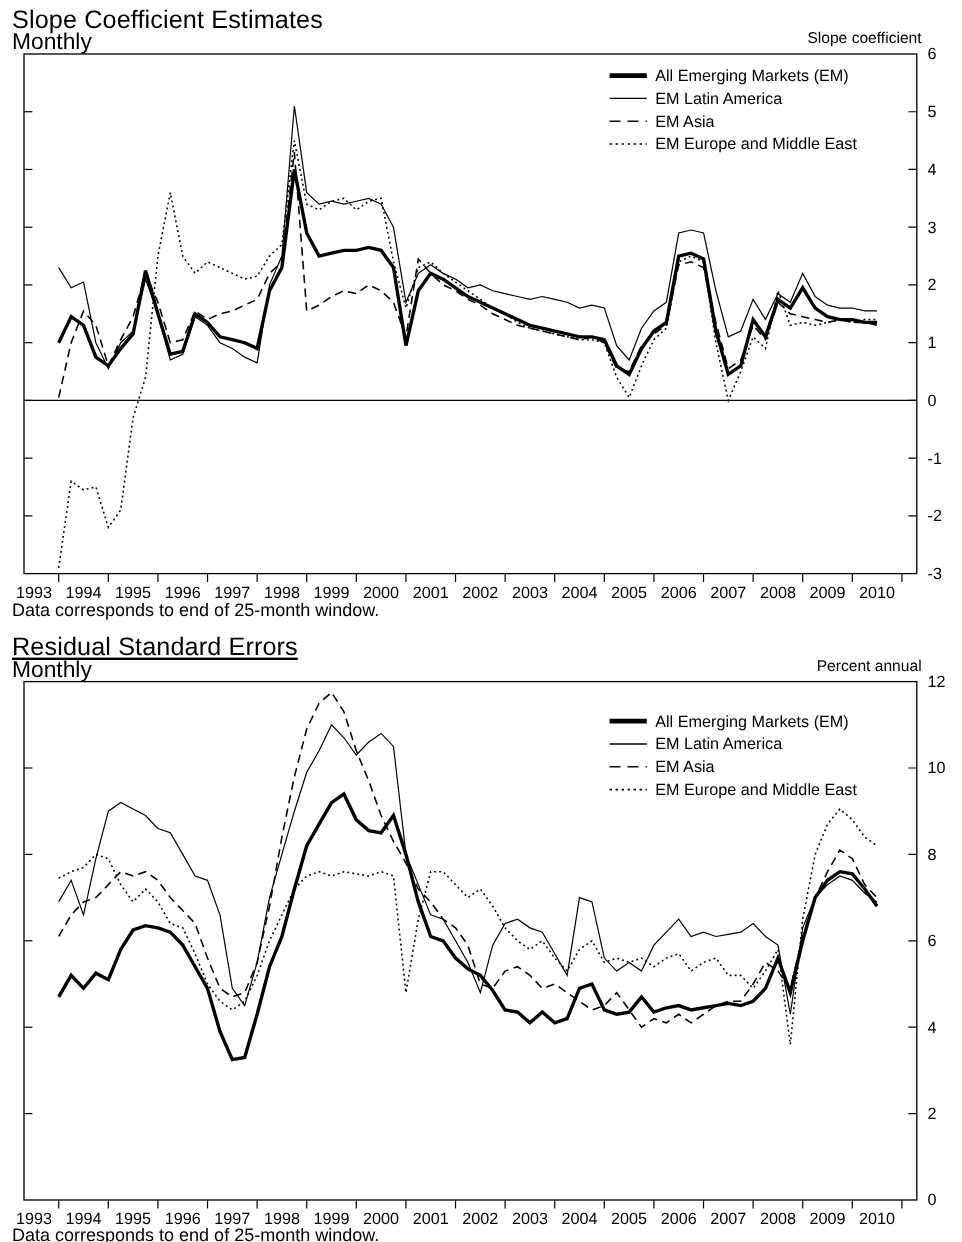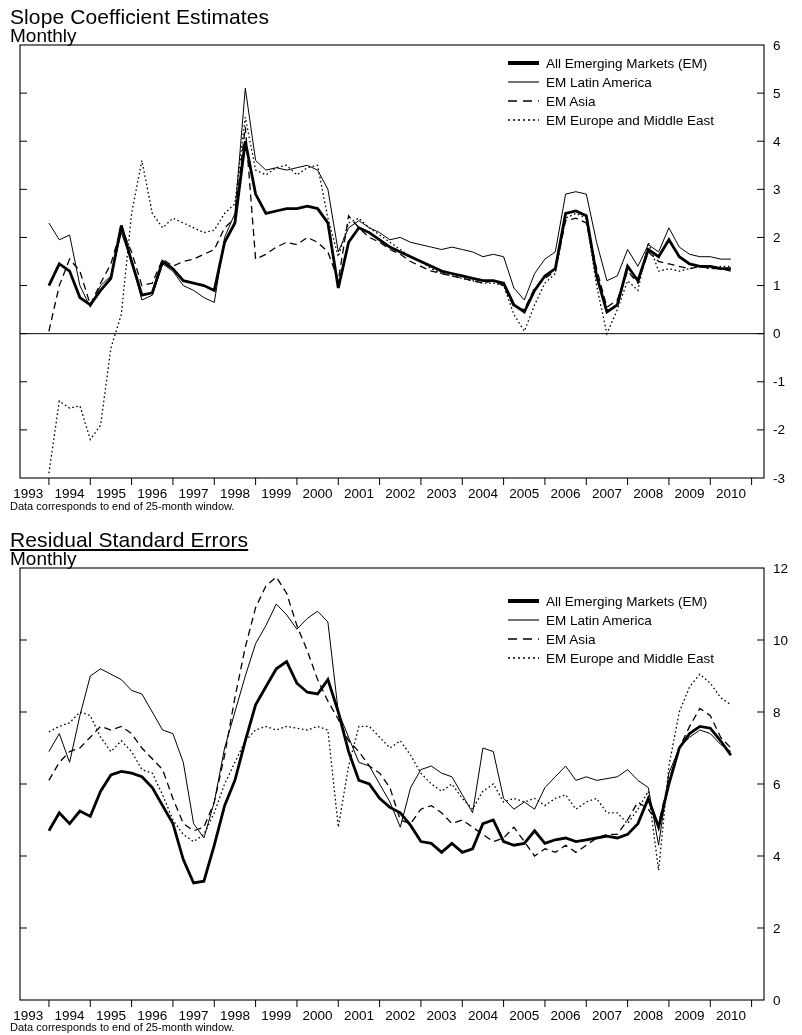--- a/index.html
+++ b/index.html
@@ -3,21 +3,21 @@
 <meta charset="utf-8">
 <style>
   html,body{margin:0;padding:0;background:#fff;}
   .page{position:relative;width:802px;height:1035px;background:#ffffff;
         font-family:"Liberation Sans",sans-serif;color:#000;overflow:hidden;}
   .page svg{position:absolute;left:0;top:0;}
   .t{position:absolute;white-space:nowrap;color:#000;}
   .chart-title{font-size:21px;letter-spacing:0.1px;}
   .freq{font-size:19px;}
   .unit{font-size:13px;text-align:right;width:368px;left:400px;}
-  .foot{font-size:11px;}
+  .foot{font-size:15px;}
   .t1-title{left:10px;top:5px;}
   .t1-freq{left:10px;top:25px;}
   .t1-unit{top:24px;}
   .t1-foot{left:10px;top:500px;}
   .t2-title{left:10px;top:528px;text-decoration:underline;}
   .t2-freq{left:10px;top:548px;}
   .t2-unit{top:547px;}
   .t2-foot{left:10px;top:1021px;}
 </style>
 </head>
@@ -188,18 +188,20 @@
           <g>
             <line x1="508" y1="658" x2="539" y2="658" stroke="#000" stroke-width="1.3" stroke-dasharray="2 3"></line>
             <text x="546" y="662.5" font-size="13.5" font-family="&quot;Liberation Sans&quot;, sans-serif" fill="#000">EM Europe and Middle East</text>
           </g>
         </g>
       </g>
     </svg>
 
   <div class="t chart-title t1-title">Slope Coefficient Estimates</div>
   <div class="t freq t1-freq">Monthly</div>
+  <div class="t unit t1-unit">Slope coefficient</div>
   <div class="t foot t1-foot">Data corresponds to end of 25-month window.</div>
 
   <div class="t chart-title t2-title">Residual Standard Errors</div>
   <div class="t freq t2-freq">Monthly</div>
+  <div class="t unit t2-unit">Percent annual</div>
   <div class="t foot t2-foot">Data corresponds to end of 25-month window.</div>
 </div>
 
 </body></html>

